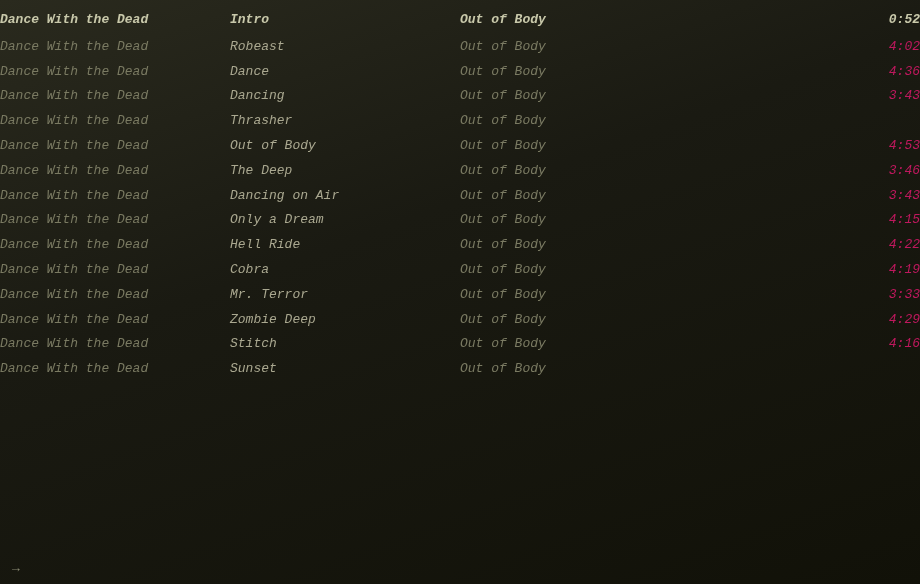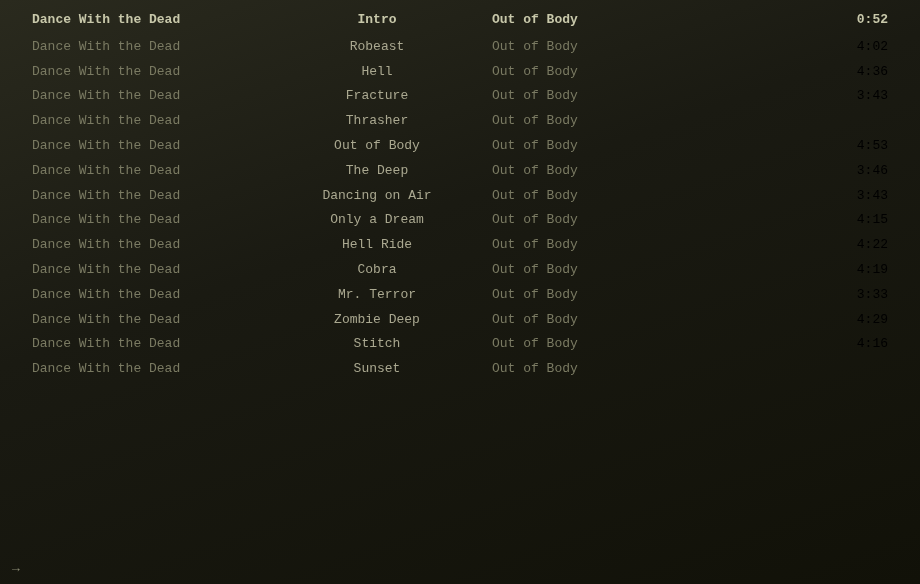--- a/index.html
+++ b/index.html
@@ -19,46 +19,46 @@
       position: relative;
     }
 
     .track-list {
       padding: 8px 0;
     }
 
     .track-row {
       display: grid;
       grid-template-columns: 230px 230px 180px 1fr;
-      padding: 2px 32px;
+      padding: 2px 0;
       line-height: 1.6;
+      font-style: italic;
     }
 
     .track-row.header {
       color: #c8c8aa;
       font-weight: bold;
       padding-bottom: 4px;
     }
 
     .col-artist {
       color: #7a7a62;
     }
 
     .col-title {
       color: #aaa890;
-      text-align: center;
     }
 
     .col-album {
       color: #7a7a62;
     }
 
     .col-duration {
       text-align: right;
-      color: #000000;
+      color: #be185d;
     }
 
     .header .col-artist,
     .header .col-title,
     .header .col-album,
     .header .col-duration {
       color: #c8c8aa;
     }
 
     .arrow-indicator {
@@ -80,27 +80,27 @@
     <span class="col-duration">0:52</span>
   </div>
 <div class="track-row">
       <span class="col-artist">Dance With the Dead</span>
       <span class="col-title">Robeast</span>
       <span class="col-album">Out of Body</span>
       <span class="col-duration">4:02</span>
     </div>
     <div class="track-row">
       <span class="col-artist">Dance With the Dead</span>
-      <span class="col-title">Hell</span>
+      <span class="col-title">Dance</span>
       <span class="col-album">Out of Body</span>
       <span class="col-duration">4:36</span>
     </div>
     <div class="track-row">
       <span class="col-artist">Dance With the Dead</span>
-      <span class="col-title">Fracture</span>
+      <span class="col-title">Dancing</span>
       <span class="col-album">Out of Body</span>
       <span class="col-duration">3:43</span>
     </div>
     <div class="track-row">
       <span class="col-artist">Dance With the Dead</span>
       <span class="col-title">Thrasher</span>
       <span class="col-album">Out of Body</span>
     </div>
     <div class="track-row">
       <span class="col-artist">Dance With the Dead</span>

